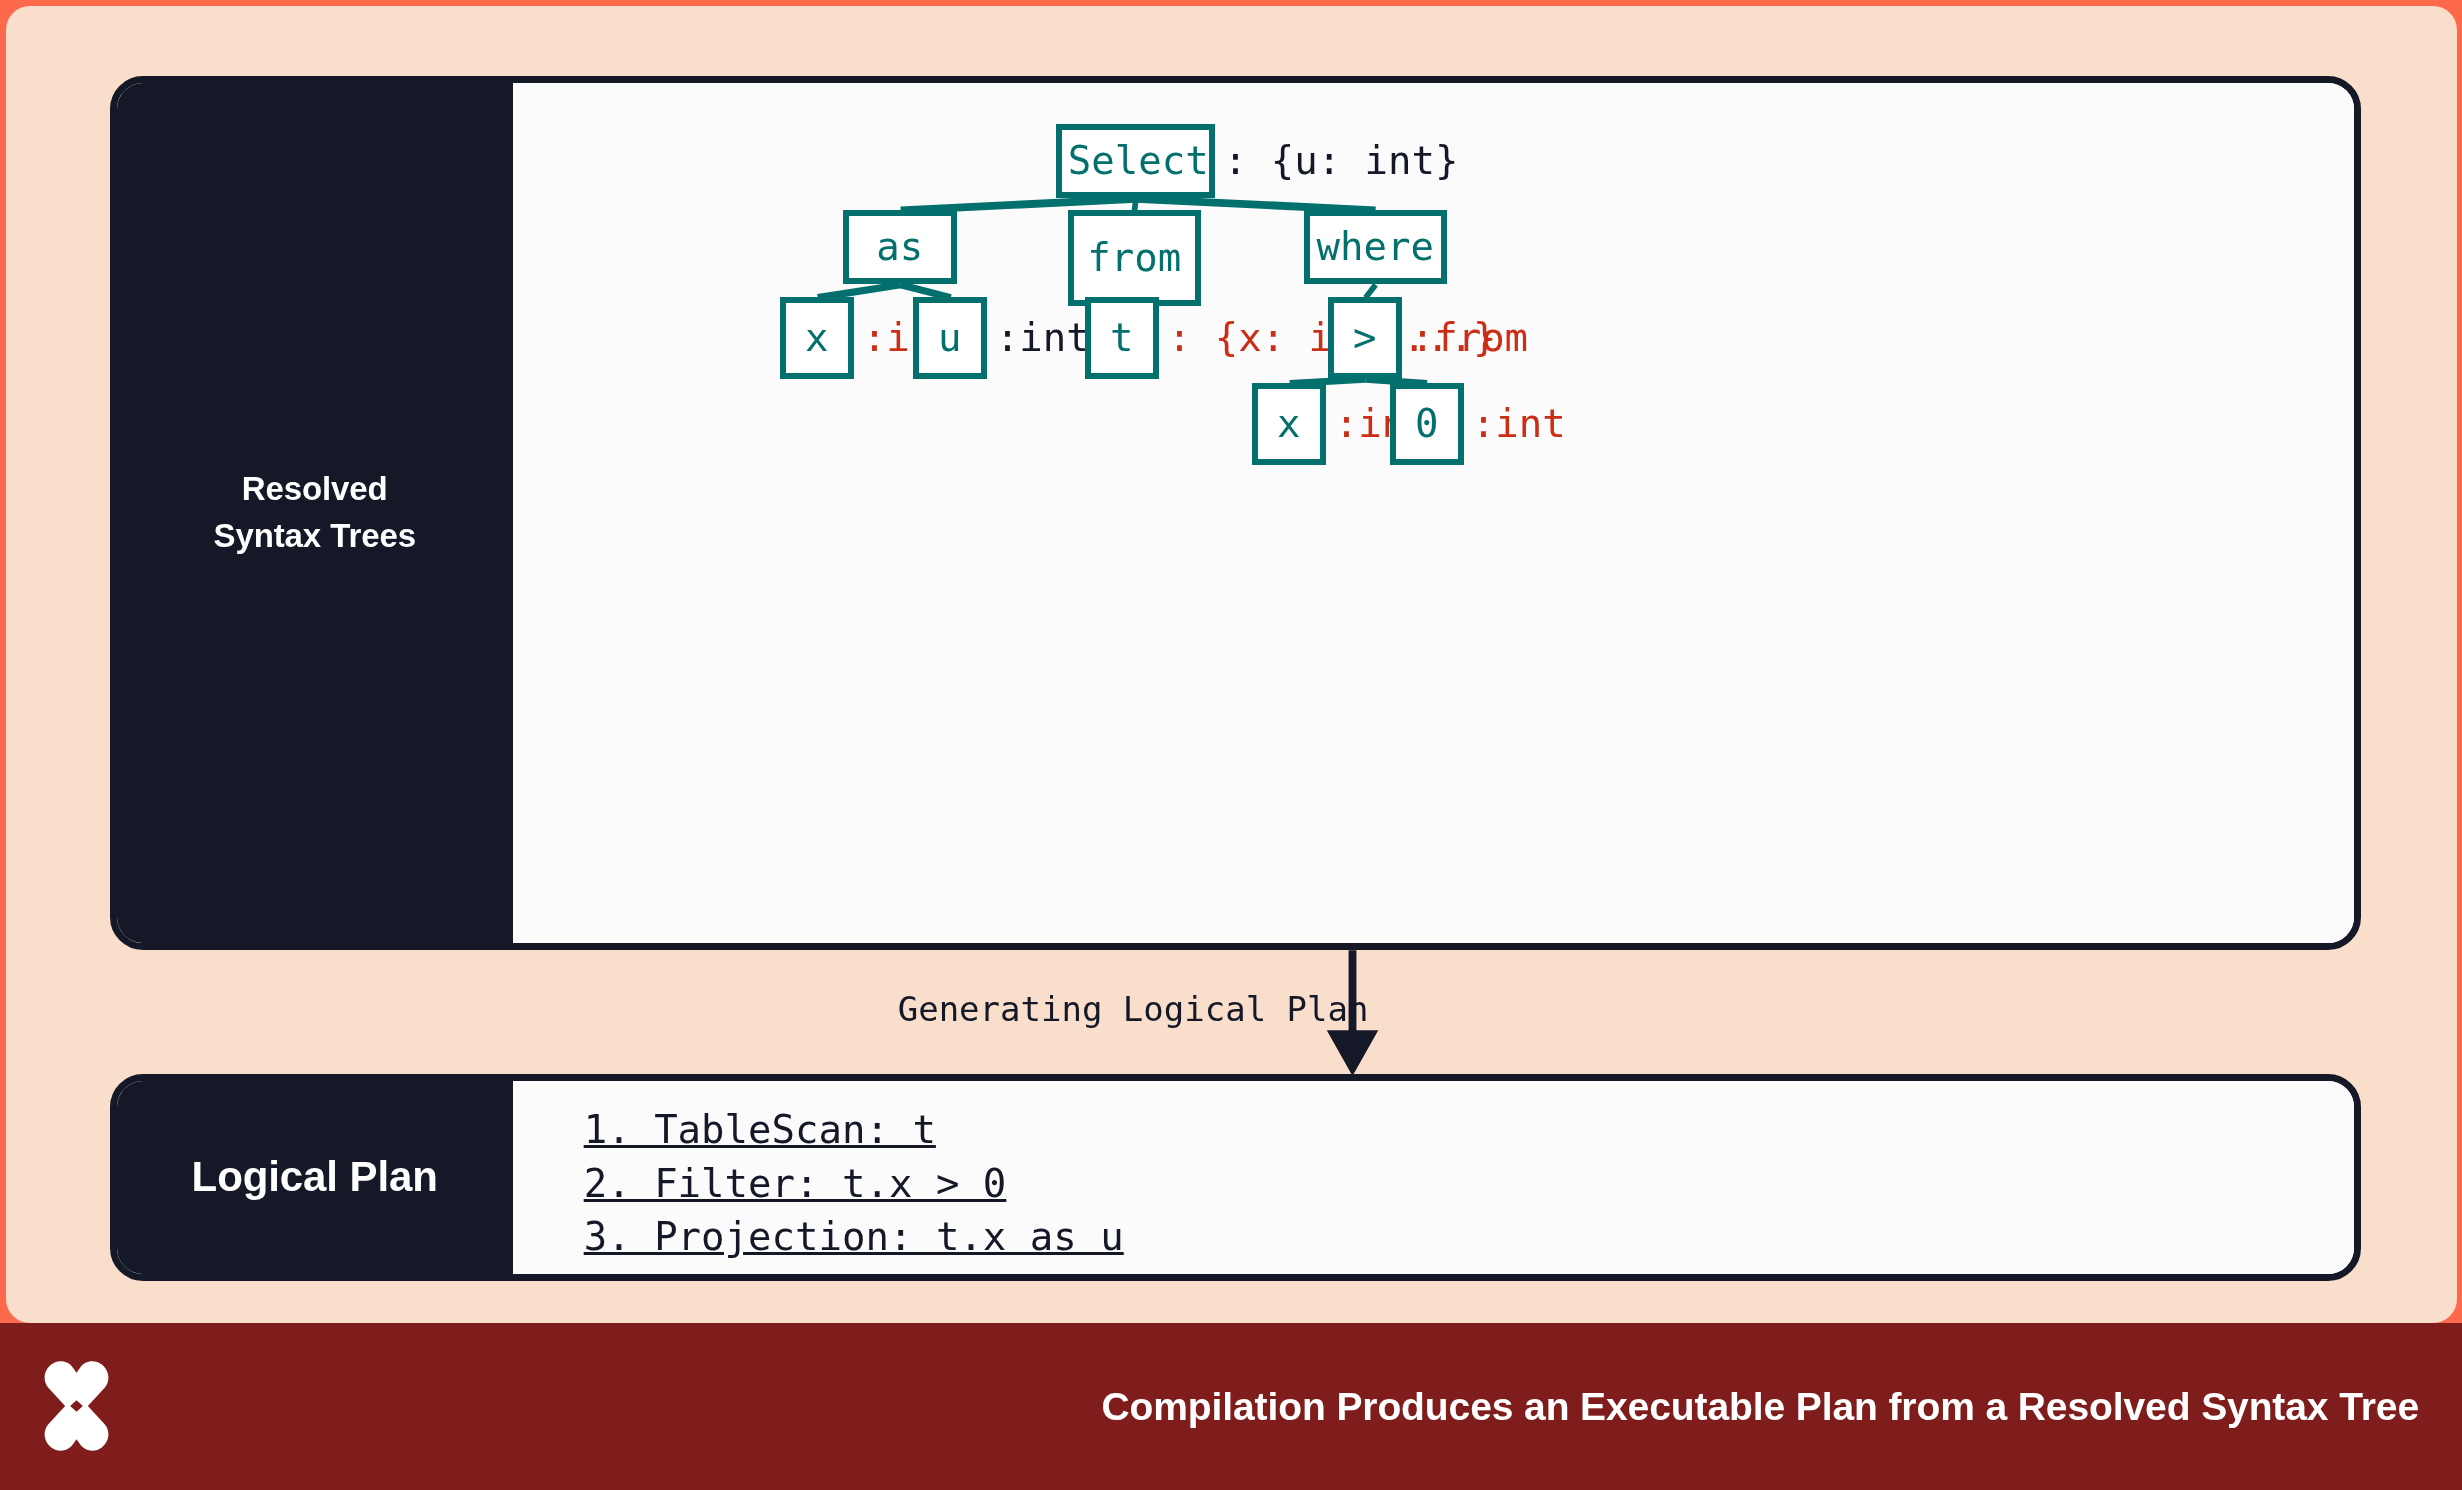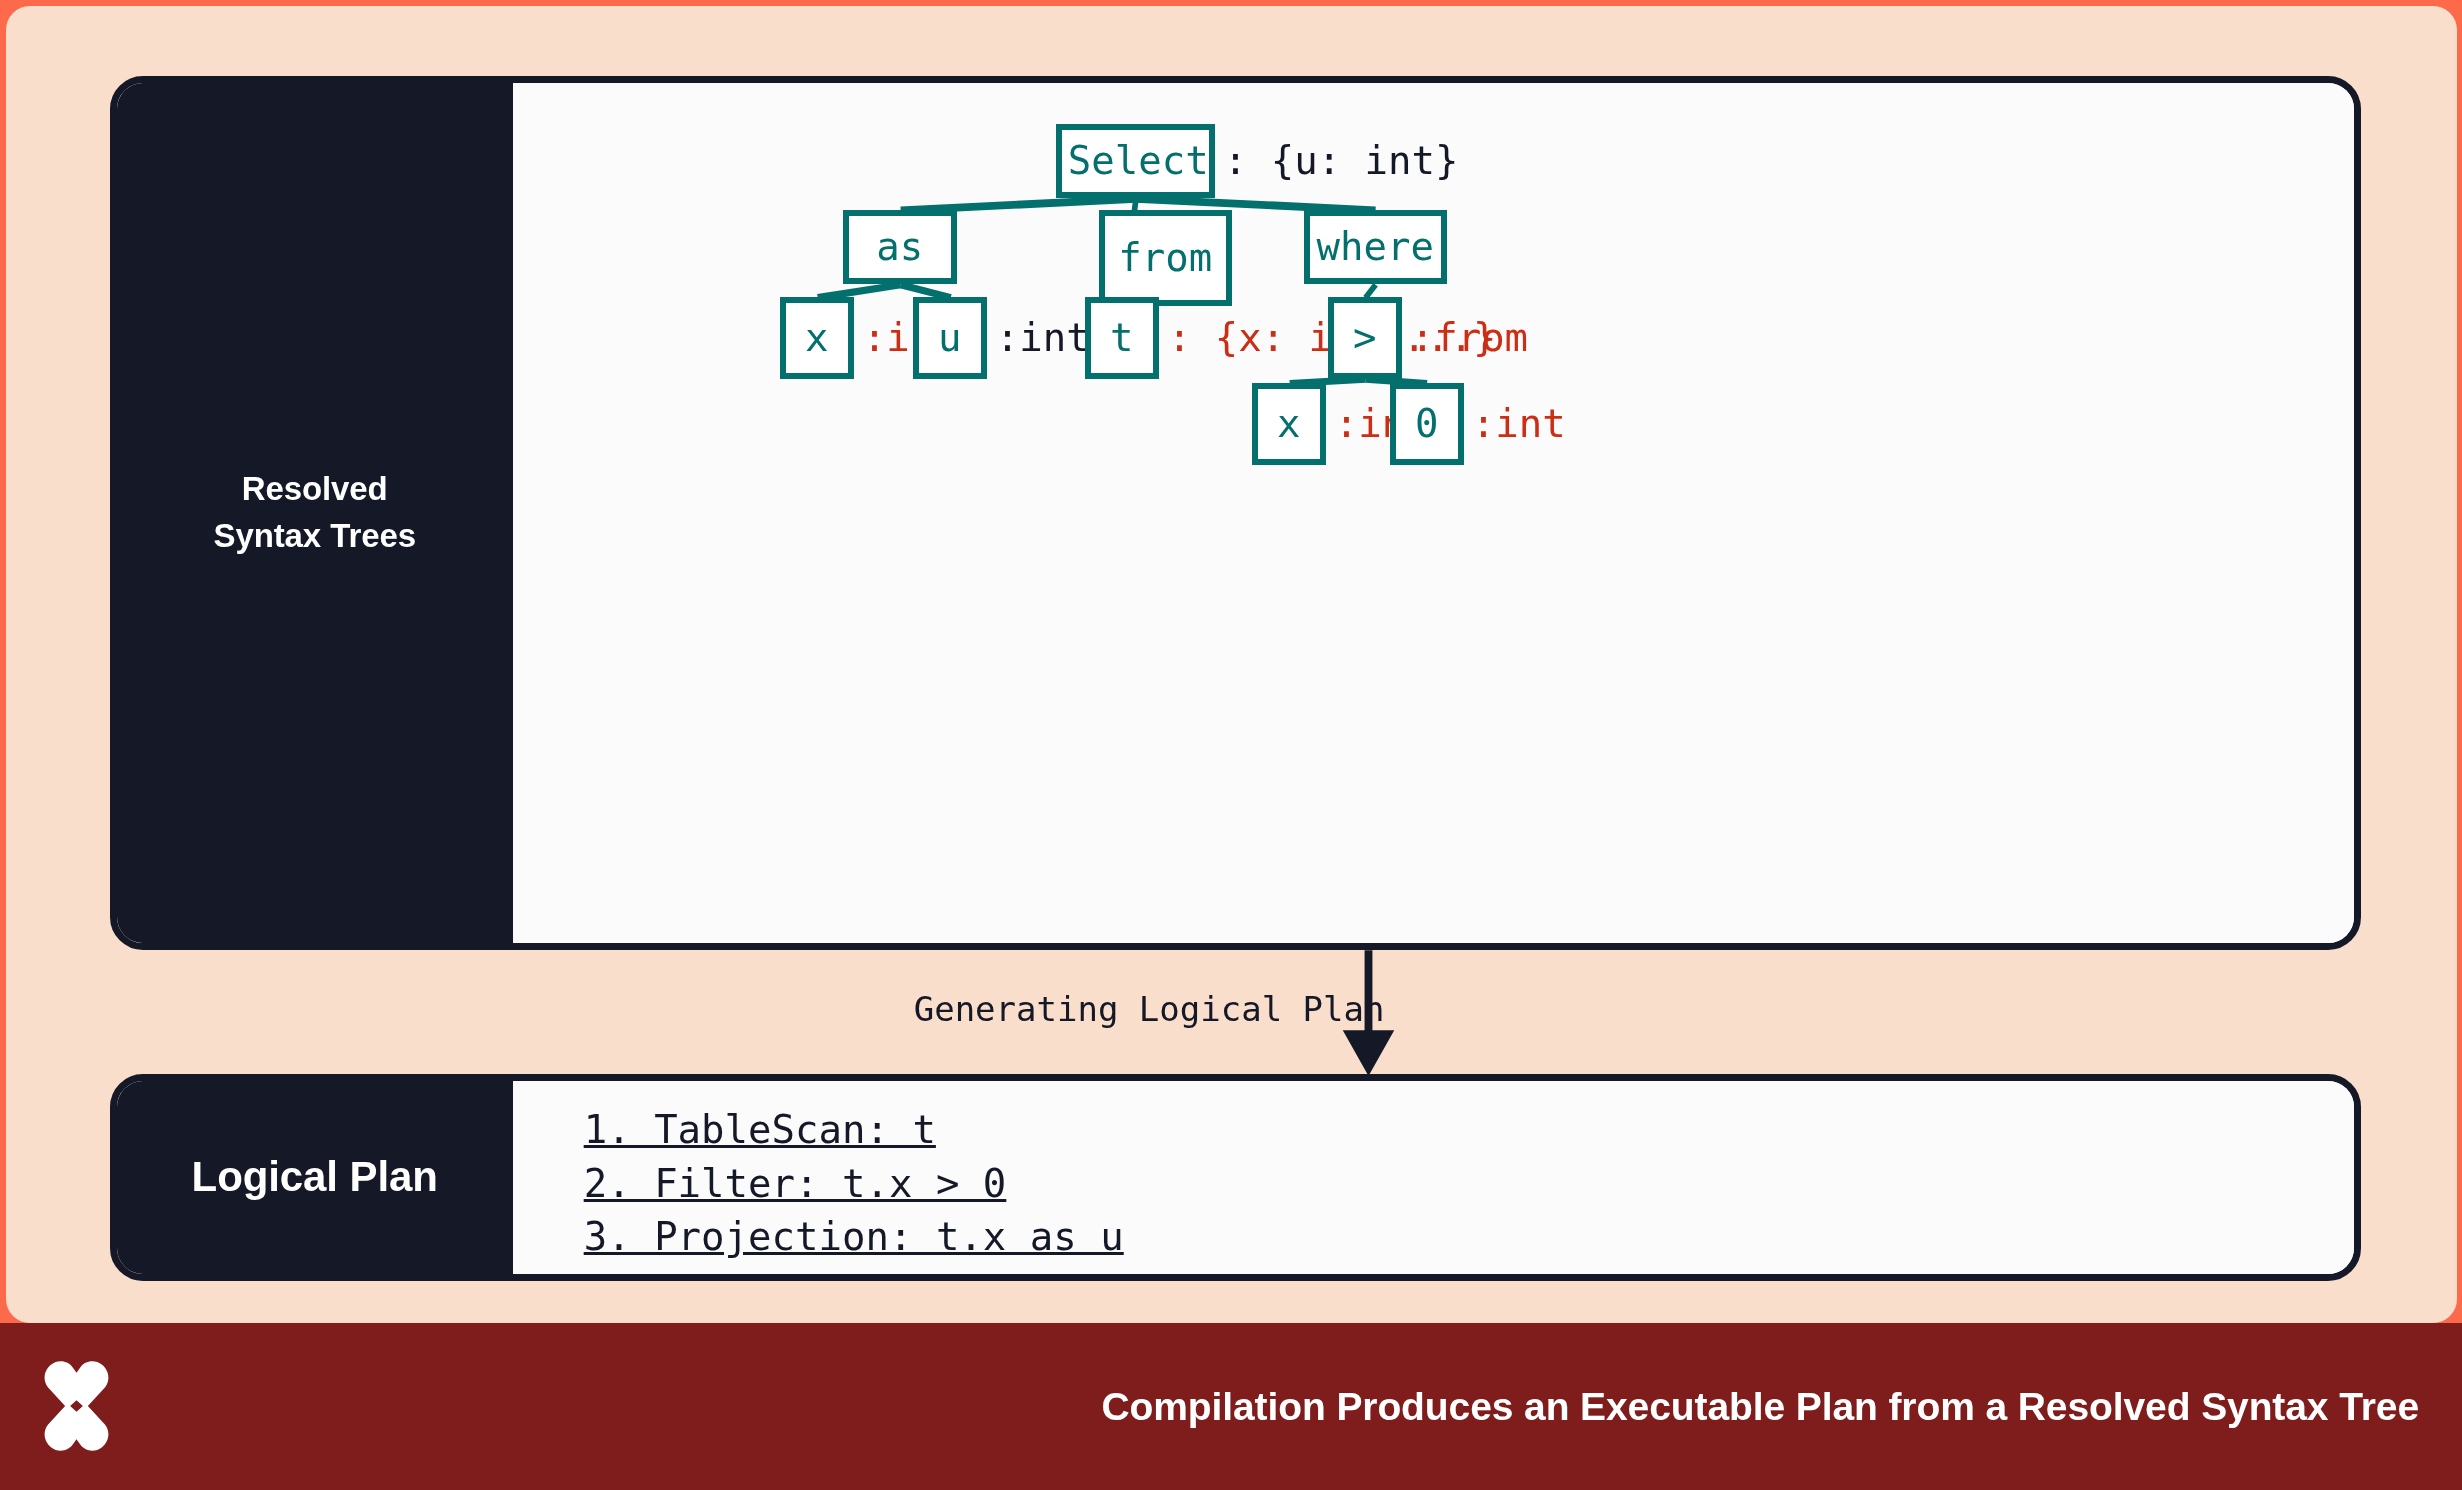--- a/index.html
+++ b/index.html
@@ -106,21 +106,21 @@
     z-index: 2;
     display: flex;
     align-items: center;
   }
   .annot.dark { color: #141827; }
   .annot.red  { color: #CC2D15; }
 
   
   #connector {
     position: absolute;
-    left: 104px;
+    left: 88px;
     top: 944px;
     width: 2251px;
     height: 129px;
   }
   #connector-label {
     position: absolute;
     left: 804px;
     top: 39px;
     font-family: "DejaVu Sans Mono", monospace;
     font-size: 34px;
@@ -215,21 +215,21 @@
         </svg>
 
         <div id="nodes-layer">
             <div class="node" style="left: 543px; top: 41px; width: 159px; height: 74px; justify-content: flex-end;">
               <span>Select</span>
             </div>
             <div class="annot dark" style="left: 711px; top: 41px; height: 74px;">: {u: int}</div>
             <div class="node" style="left: 330px; top: 127px; width: 114px; height: 74px;">
               <span>as</span>
             </div>
-            <div class="node" style="left: 555px; top: 127px; width: 133px; height: 96px; margin-left: 31px;">
+            <div class="node" style="left: 555px; top: 127px; width: 133px; height: 96px;">
               <span>from</span>
             </div>
             <div class="node" style="left: 791px; top: 127px; width: 143px; height: 74px;">
               <span>where</span>
             </div>
             <div class="node" style="left: 267px; top: 214px; width: 74px; height: 82px;">
               <span>x</span>
             </div>
             <div class="annot red" style="left: 350px; top: 214px; height: 82px;">:int</div>
             <div class="node" style="left: 400px; top: 214px; width: 74px; height: 82px;">

